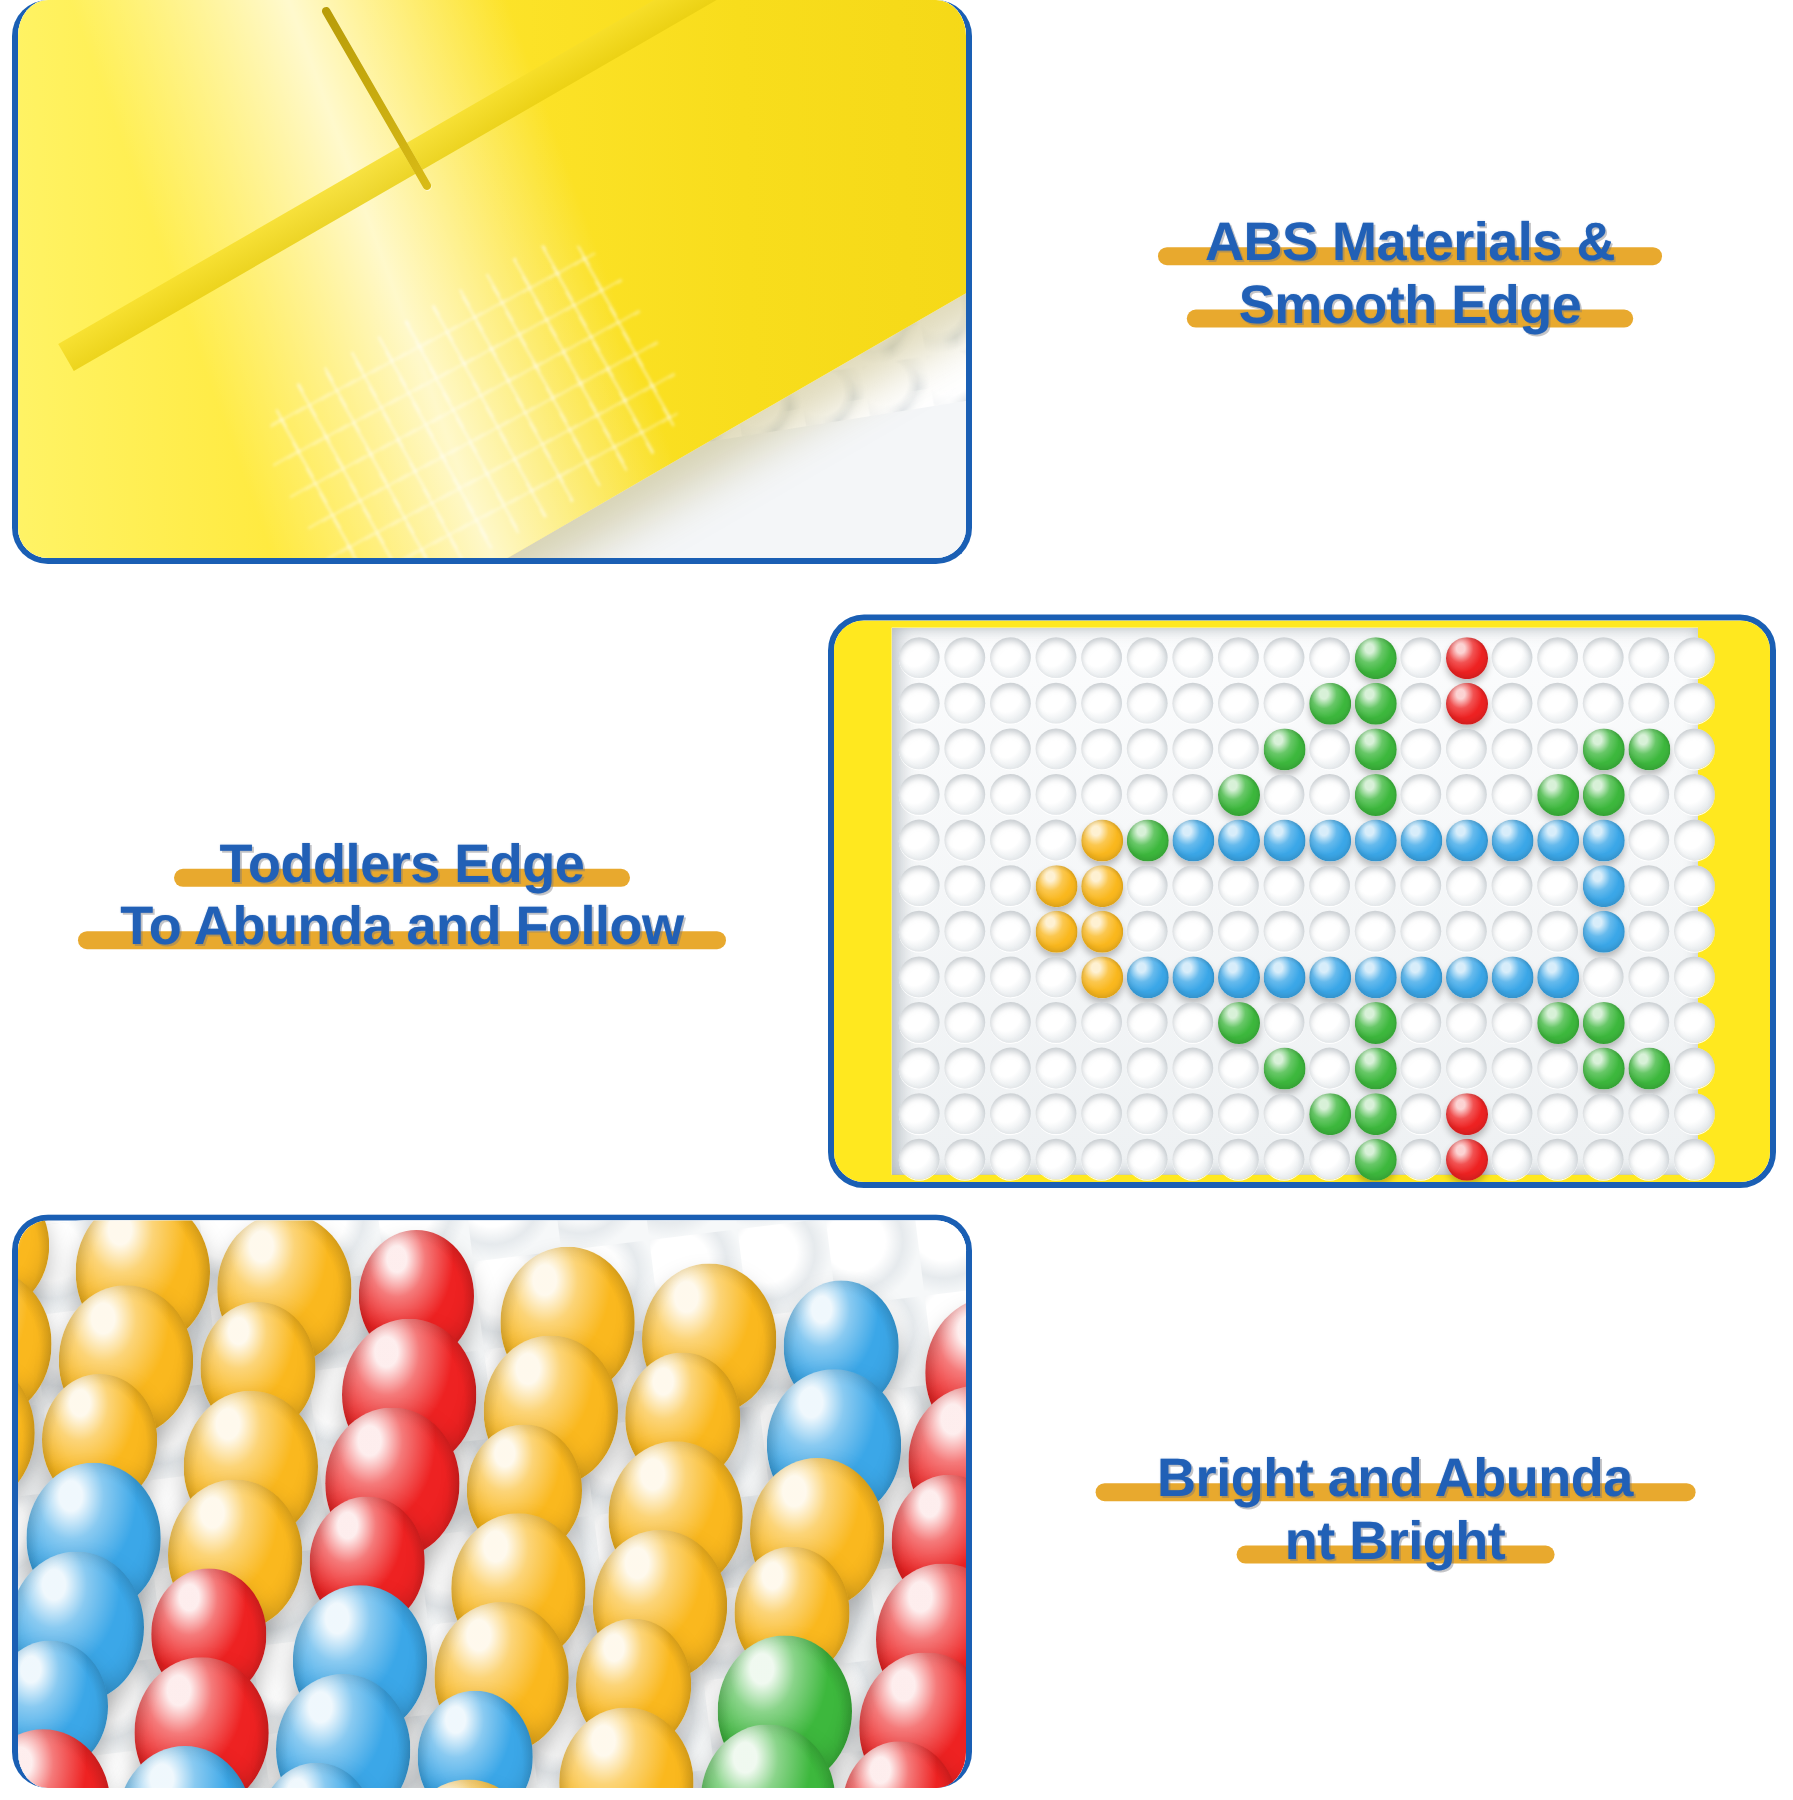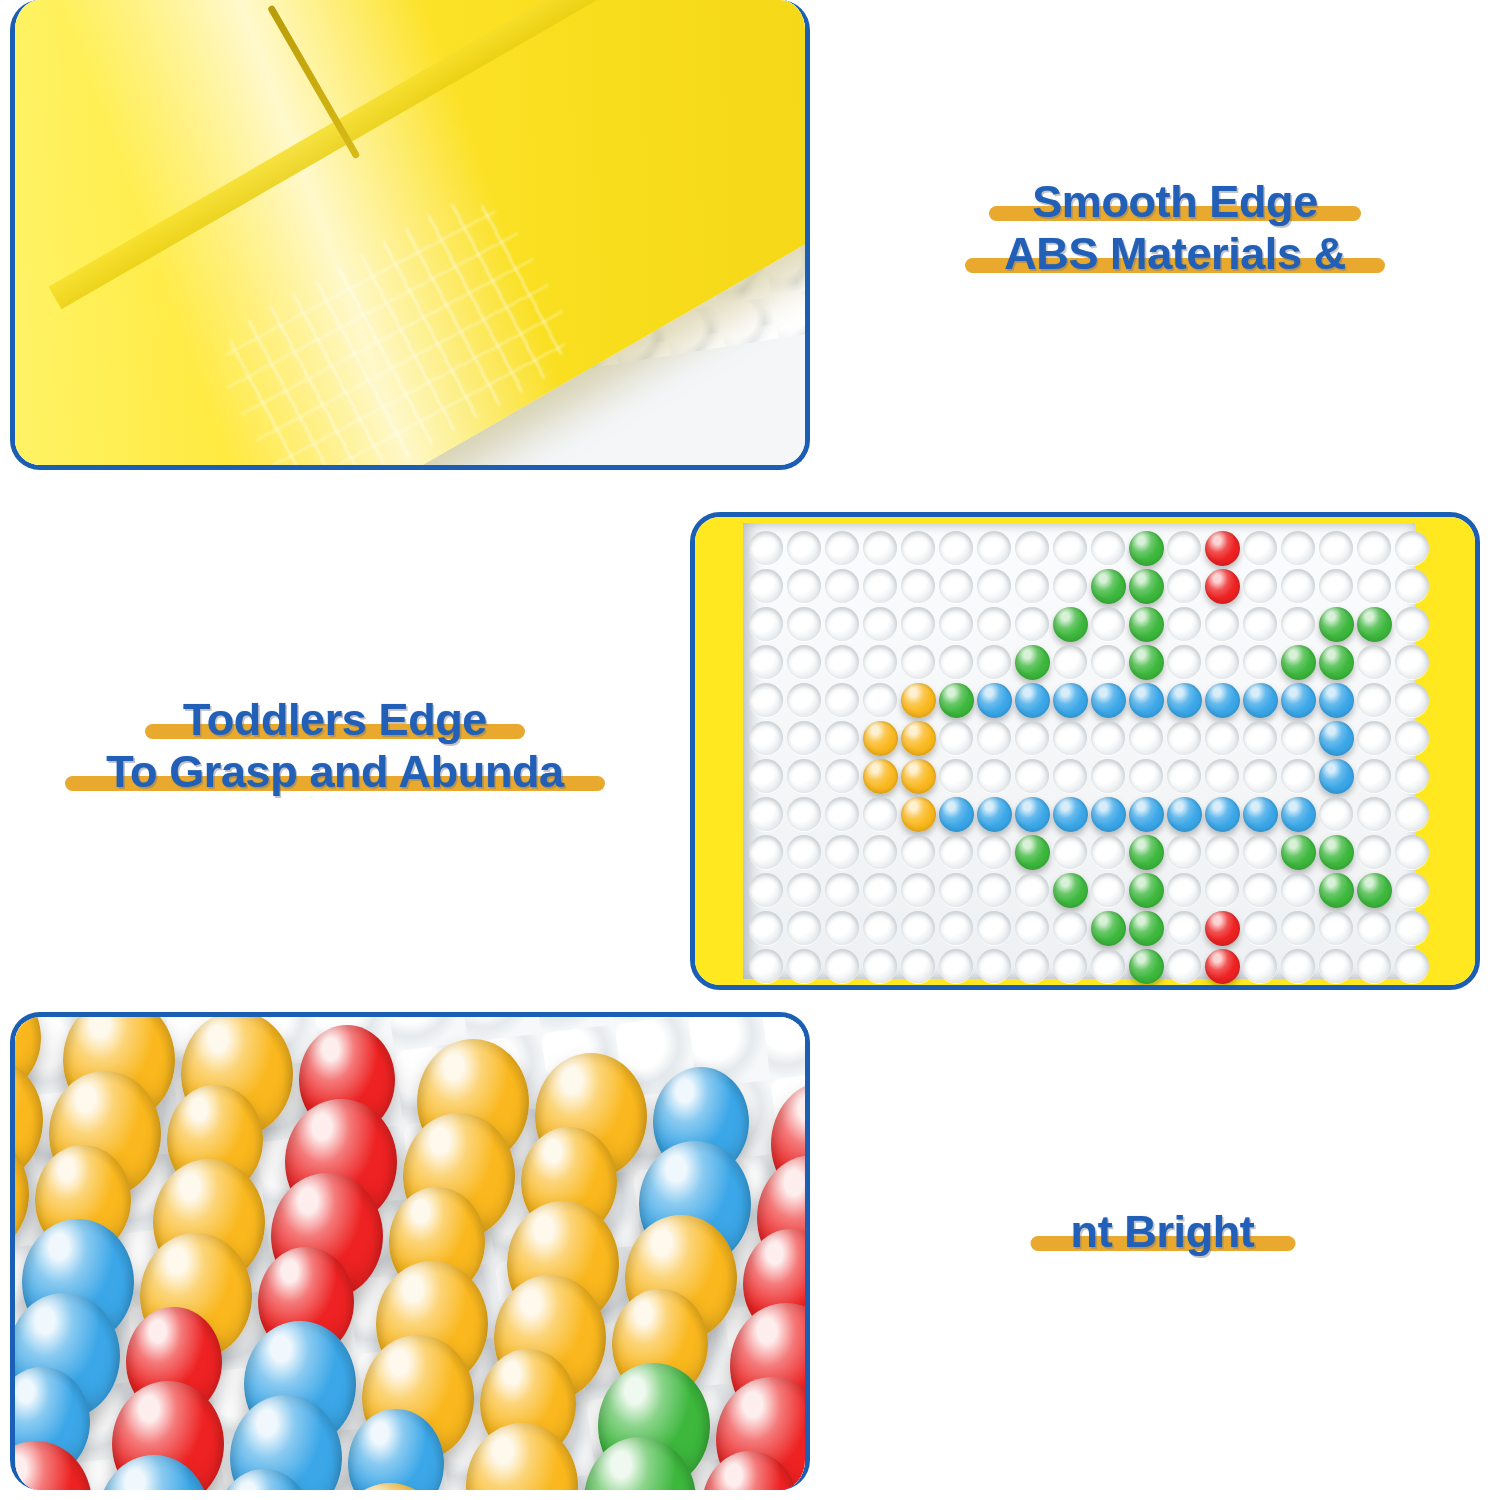--- a/index.html
+++ b/index.html
@@ -166,37 +166,37 @@
 
     <div class="p1-tray"></div>
     <div class="p1-tray-sheen"></div>
     <div class="p1-edge"></div>
     <div class="p1-groove"></div>
     <div class="p1-mesh"></div>
   </div>
 
   <div class="txtblock" id="txt-abs">
     <span class="line">
+      <span class="hl" style="width:420px;"></span>
+      <span class="tx">ABS Materials &amp;</span>
+    </span>
+    <span class="line">
       <span class="hl" style="width:372px;"></span>
       <span class="tx">Smooth Edge</span>
     </span>
-    <span class="line">
-      <span class="hl" style="width:420px;"></span>
-      <span class="tx">ABS Materials &amp;</span>
-    </span>
   </div>
 
   <div class="txtblock" id="txt-todd">
     <span class="line">
       <span class="hl" style="width:380px;"></span>
       <span class="tx">Toddlers Edge</span>
     </span>
     <span class="line">
       <span class="hl" style="width:540px;"></span>
-      <span class="tx">To Grasp and Abunda</span>
+      <span class="tx">To Abunda and Follow</span>
     </span>
   </div>
 
   <div class="panel" id="panel-board">
     <div class="p2-yellow"></div>
     <div class="p2-white">
       <div class="grid" id="board-grid">
           <div class="hole" style="left: 6px; top: 8px;"></div>
           <div class="hole" style="left: 44px; top: 8px;"></div>
           <div class="hole" style="left: 82px; top: 8px;"></div>
@@ -467,18 +467,22 @@
         <div class="bigpeg sm" style="--c: #EE2222; left: 687px; top: 434px; z-index: 157;"></div>
         <div class="bigpeg" style="--c: #EE2222; left: -34.8px; top: 424px; z-index: 161;"></div>
         <div class="bigpeg" style="--c: #3BA7E8; left: 83.2px; top: 438px; z-index: 162;"></div>
         <div class="bigpeg sm" style="--c: #3BA7E8; left: 201.2px; top: 452px; z-index: 163;"></div>
         <div class="bigpeg" style="--c: #FAB81E; left: 319.2px; top: 466px; z-index: 164;"></div>
       </div>
   </div>
 
   <div class="txtblock" id="txt-color">
     <span class="line">
+      <span class="hl" style="width:500px;"></span>
+      <span class="tx">Bright and Abunda</span>
+    </span>
+    <span class="line">
       <span class="hl" style="width:265px;"></span>
       <span class="tx">nt Bright</span>
     </span>
   </div>
 
 </div>
 
 </body></html>

